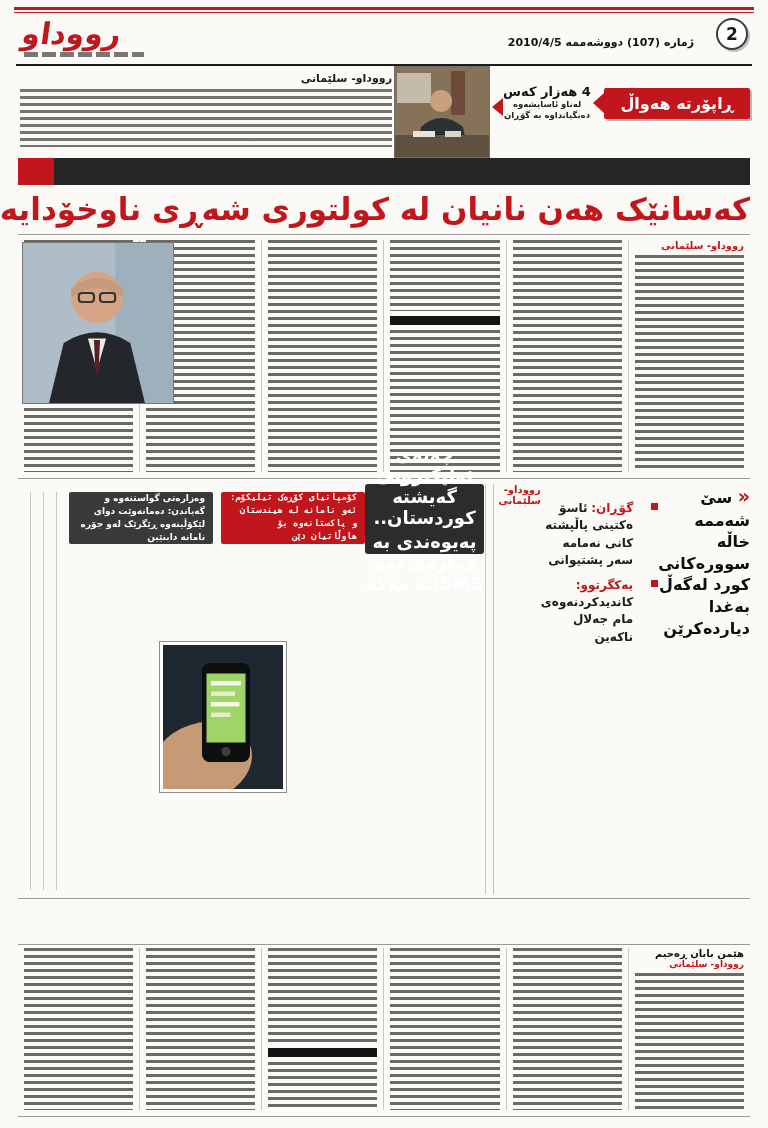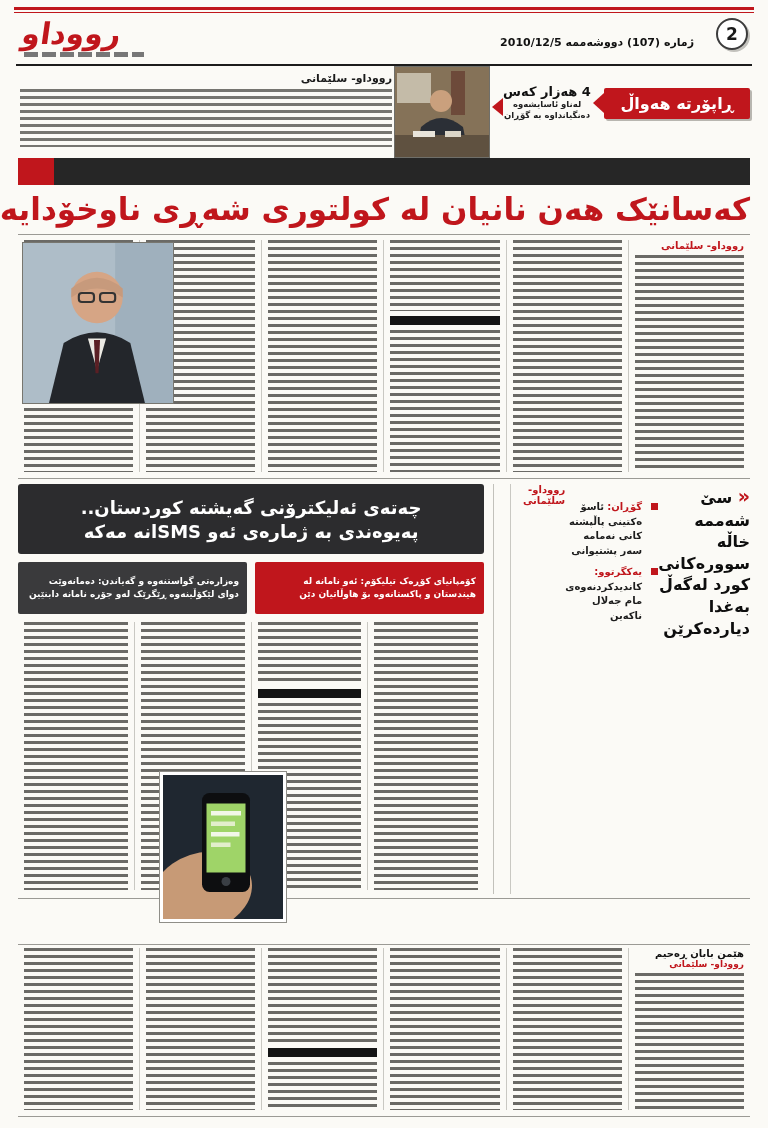--- a/index.html
+++ b/index.html
@@ -88,43 +88,43 @@
     position:absolute; left:4px; top:2px; width:152px; height:162px;
     border:1px solid #77766f; background:#aebdc8; z-index:3; overflow:hidden;
   }
   
   .middle { position:absolute; top:484px; left:18px; right:18px; height:410px; }
   .mid-vrule { position:absolute; right:256px; top:0; bottom:0; width:1px; background:#c2c1bb; }
   .baghdad { position:absolute; right:0; top:0; bottom:0; width:248px; display:flex; flex-direction:row; }
   .bg-head { font-size:16px; font-weight:bold; line-height:1.35; text-align:right; direction:rtl; color:#0e0e0e; }
   .quote-mark { color:#c0161c; font-size:19px; font-weight:bold; }
   .bg-items { margin-top:9px; }
-  .bg-item { display:flex; direction:rtl; gap:9px; margin:7px 0; font-size:10px; line-height:1.45;text-align:right; }
+  .bg-item { display:flex; direction:rtl; gap:18px; margin:7px 0; font-size:12px; line-height:1.45;text-align:right; }
   .bg-marker { flex:none; width:7px; height:7px; background:#c0161c; margin-top:3px; }
   .bg-label { color:#c0161c; font-weight:bold; }
   .bg-text  { color:#1c1c1c; font-weight:bold; }
   .bg-div { height:1px; background:#b9b8b2; margin:6px 0; }
   .bg-byline { color:#c0161c; font-weight:bold; font-size:10px; text-align:right; direction:rtl; margin-bottom:5px; }
   .bg-cols { flex:1; display:flex; direction:rtl; }
   .bg-cols .col:not(:last-child){ border-left:1px solid #c9c8c2; }
-  .sms { position:absolute; left:0; top:0; bottom:4px; width:466px; display:flex; flex-direction:column; }
+  .sms { position:absolute; left:0; top:0; bottom:4px; width:466px; display:flex; flex-direction:row; }
   .sms-head {
     height:70px; background:#2c2c2e; color:#fff; border-radius:3px;
     display:flex; flex-direction:column; align-items:center; justify-content:center; gap:3px;
     direction:rtl; text-align:center;
   }
   .sms-head-l1 { font-size:18px; font-weight:bold; }
   .sms-head-l2 { font-size:18px; font-weight:bold; }
   .sms-boxes { display:flex; direction:rtl; gap:8px; margin-top:8px; height:52px; }
   .info-box {
     flex:1; color:#fff; font-size:9px; font-weight:bold; line-height:1.45;
     padding:6px 8px; direction:rtl; text-align:right; border-radius:2px;
     display:flex; align-items:center;
   }
-  .box-red  { background:#c0161c; }
+  .box-red  { background:#c0161c;font-family:Liberation Mono, monospace; }
   .box-dark { background:#3a3a3c; }
   .sms-cols { flex:1; margin-top:8px; position:relative; }
   .phone-photo {
     position:absolute; left:142px; top:150px; width:126px; height:150px;
     border:3px solid #fff; box-shadow:0 0 0 1px #8f8e88; background:#222b33;
     z-index:3; overflow:hidden;
   }
   
   .bottom-headline {
     position:absolute; top:902px; left:18px; right:18px; height:40px;
@@ -139,21 +139,21 @@
 <body>
 
 <div class="page">
 
   <div class="rule-red-top"></div>
   <div class="rule-red-thin"></div>
 
   <div class="header">
     <div class="masthead">رووداو</div>
     <div class="masthead-sub"></div>
-    <div class="issue-line">ژمارە (107) دووشەممە 2010/12/5</div>
+    <div class="issue-line">ژمارە (107) دووشەممە 2010/4/5</div>
     <div class="page-number">2</div>
   </div>
   <div class="rule-header"></div>
 
   <div class="lead-zone">
     <div class="lead-text">
       <div class="lead-byline">رووداو- سلێمانی</div>
       <div class="lead-sim"></div>
     </div>
     <div class="lead-photo">

